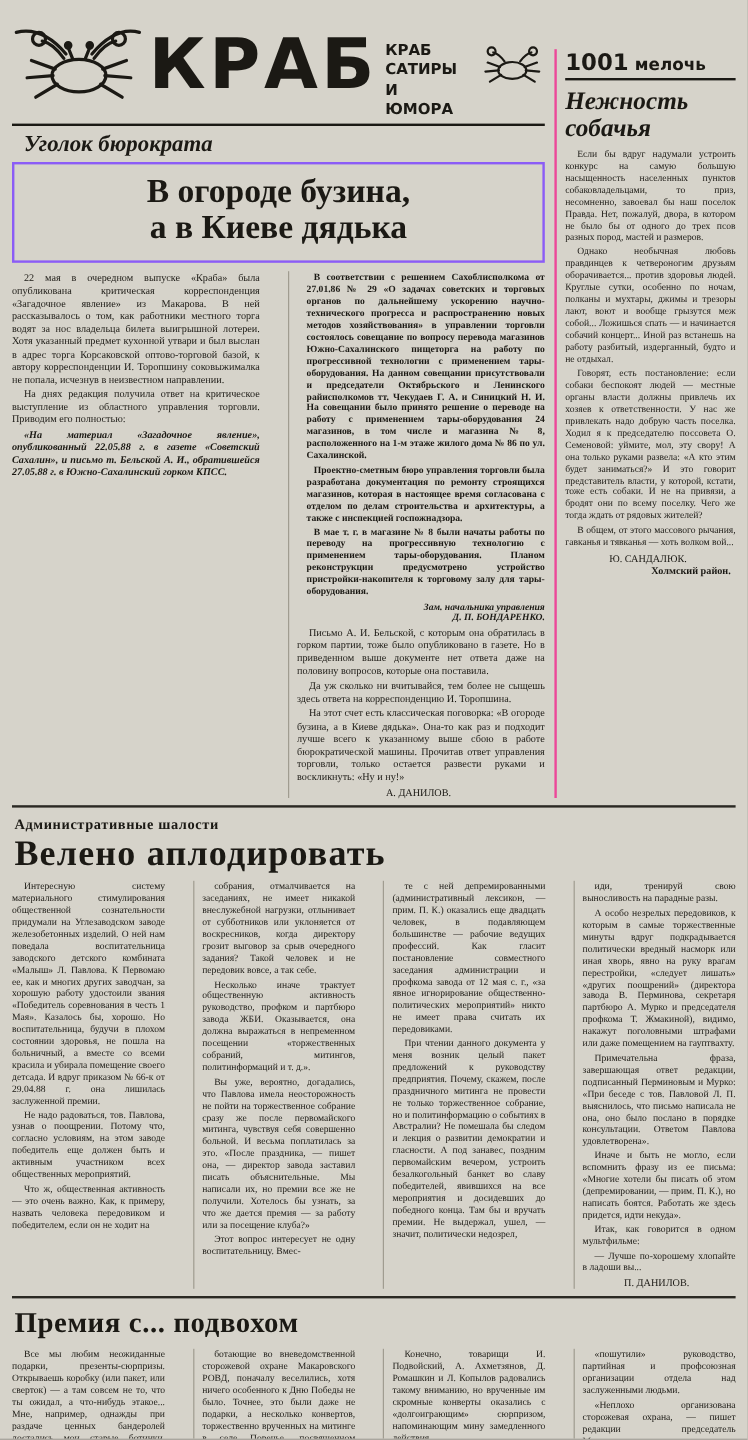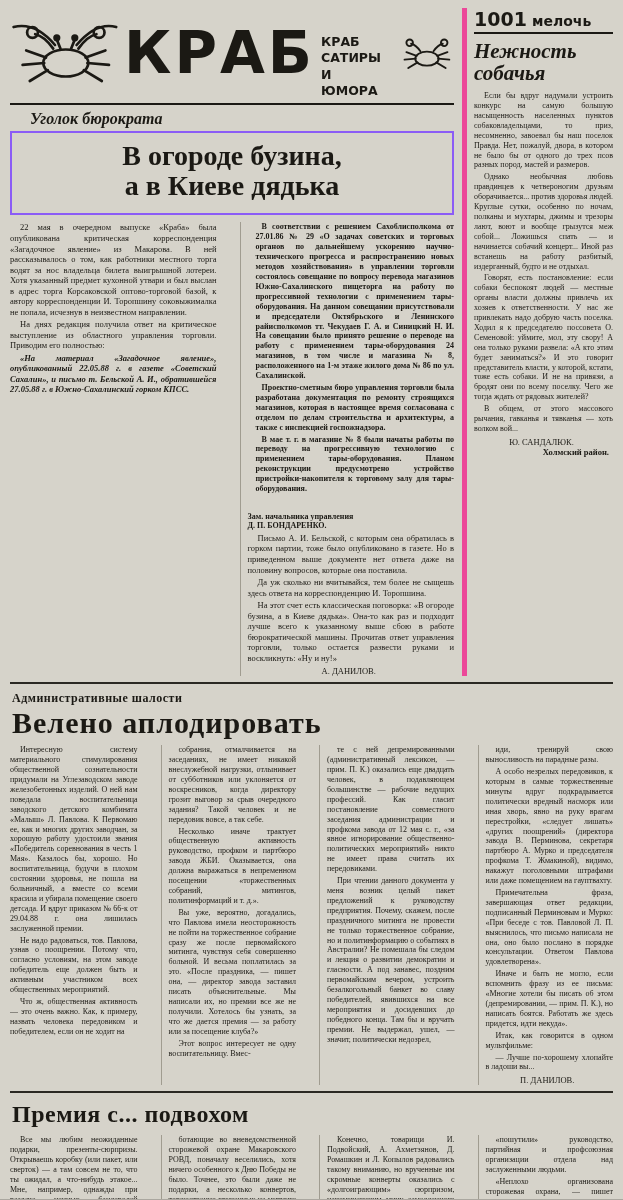--- a/index.html
+++ b/index.html
@@ -3,46 +3,46 @@
 <meta charset="utf-8">
 <style>
   * { margin:0; padding:0; box-sizing:border-box; }
   html,body { width:623px; }
   body { background:#aaa79f; font-family:"Liberation Serif", serif; color:#1b1914; }
   .page { width:623px; height:1199px; background:#d6d3ca; overflow:hidden; padding:8px 10px 0 10px; }
 
   
   .top-area { display:flex; min-height:592px; }
   .left-main { width:452px; padding-right:8px; }
-  .right-col { flex:1; border-left:5px solid #ec4899; padding-left:7px; }
+  .right-col { flex:1; border-left:2px solid #ec4899; padding-left:7px;margin-top:33px; }
 
   .masthead { display:flex; align-items:center; gap:6px; border-bottom:2px solid #1b1914; padding-bottom:4px; }
   .logo-title { font-family:"DejaVu Sans", sans-serif; font-weight:bold; font-size:58px; line-height:0.95; letter-spacing:3px; }
   .subtitle { font-family:"DejaVu Sans", sans-serif; font-weight:bold; font-size:12.5px; line-height:1.3; margin-top:26px; }
   .crab { flex:none; }
 
   
-  .rubric { font-weight:bold; font-style:italic; font-size:16px; margin:5px 0 3px 20px; }
+  .rubric { font-weight:bold; font-style:italic; font-size:19px; margin:5px 0 3px 10px; }
   .rubric-plain { font-weight:bold; font-size:12px; margin:3px 0 2px 2px; letter-spacing:0.5px; }
   .box-headline { border:2px solid #8b5cf6; padding:8px 6px 12px; text-align:center; margin:2px 0 7px; }
   .big-head { font-size:28px; font-weight:bold; line-height:1.08; }
   .huge-head { font-size:30px; font-weight:bold; line-height:1.0; margin:2px 0 7px 2px; letter-spacing:1px; }
   .mid-head { font-size:24px; font-weight:bold; margin:4px 0 7px 2px; letter-spacing:0.5px; }
 
   
   .cols { display:flex; gap:23px; }
   .col { flex:1; min-width:0; }
   .col + .col { border-left:1px solid #a09c90; padding-left:7px; }
   p.para { font-size:8px; line-height:1.24; text-align:justify; text-indent:10px; margin-bottom:2px; }
   .garden p.para { font-size:8.5px; }
   .reply p.para { font-weight:bold; font-size:8px; margin-left:8px; text-indent:6px; }
   .quote p.para { font-weight:bold; font-style:italic; font-size:8.5px; }
   .sig { font-weight:normal; font-size:8.5px; text-align:center; margin-top:3px; padding-right:4px; }
   .loc { font-weight:bold; font-size:8.5px; text-align:right; padding-right:4px; }
-  .reply-sig { font-weight:bold; font-size:8px; text-align:left; margin:18px 0 3px; }
+  .reply-sig { font-weight:bold; font-size:8px; text-align:right; margin:3px 0 3px;font-style:italic; }
 
   
   .kiosk { border-bottom:2px solid #1b1914; padding-bottom:2px; margin-bottom:4px; font-family:"DejaVu Sans", sans-serif; }
   .kiosk .num { font-size:19px; font-weight:bold; }
   .kiosk .word { font-size:14px; font-weight:bold; }
   .nezh-title { font-size:21px; font-weight:bold; font-style:italic; line-height:1.05; margin:6px 0 7px; }
 
   
   .section { border-top:2px solid #2b2923; padding-top:4px; margin-top:6px; }
   .applaud-wrap { min-height:368px; }

